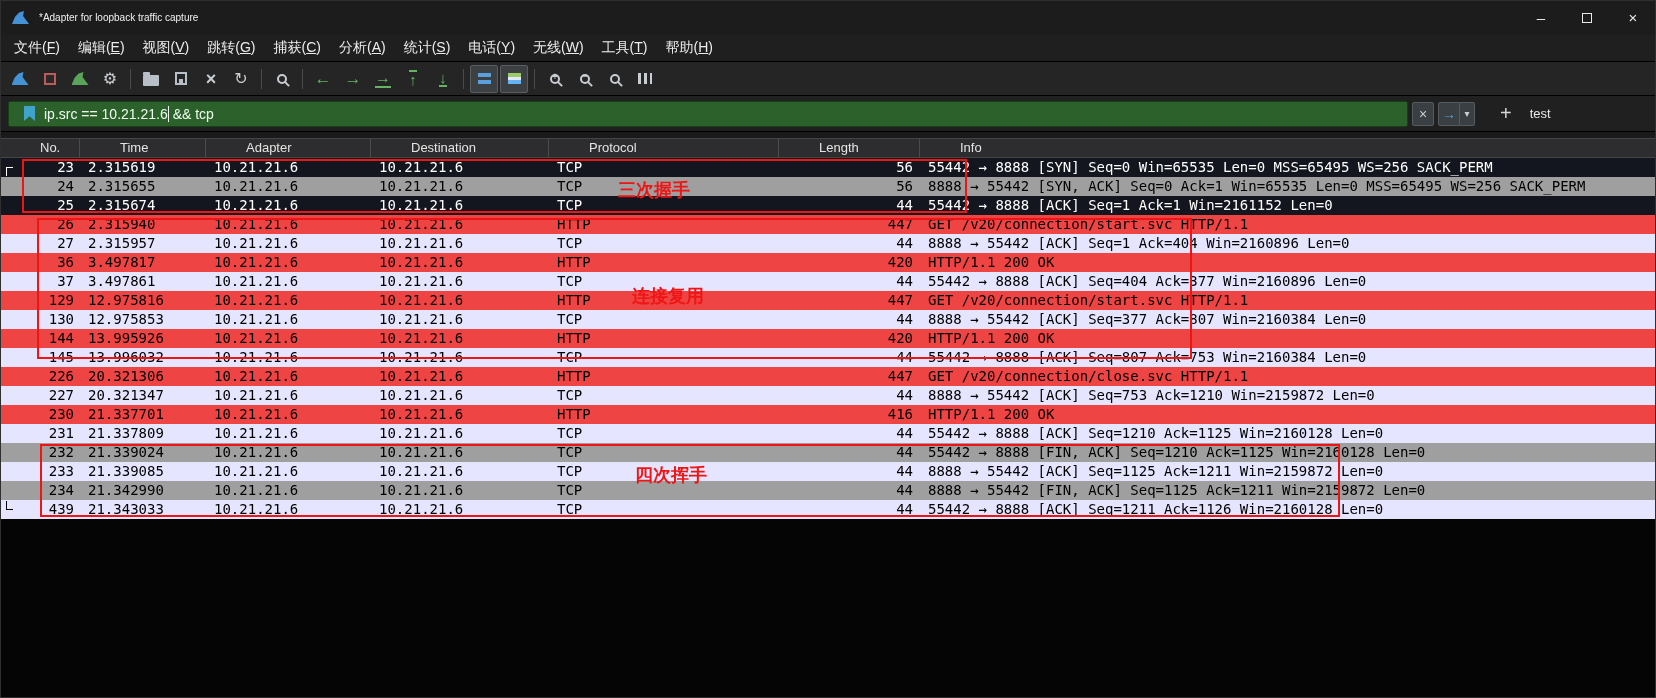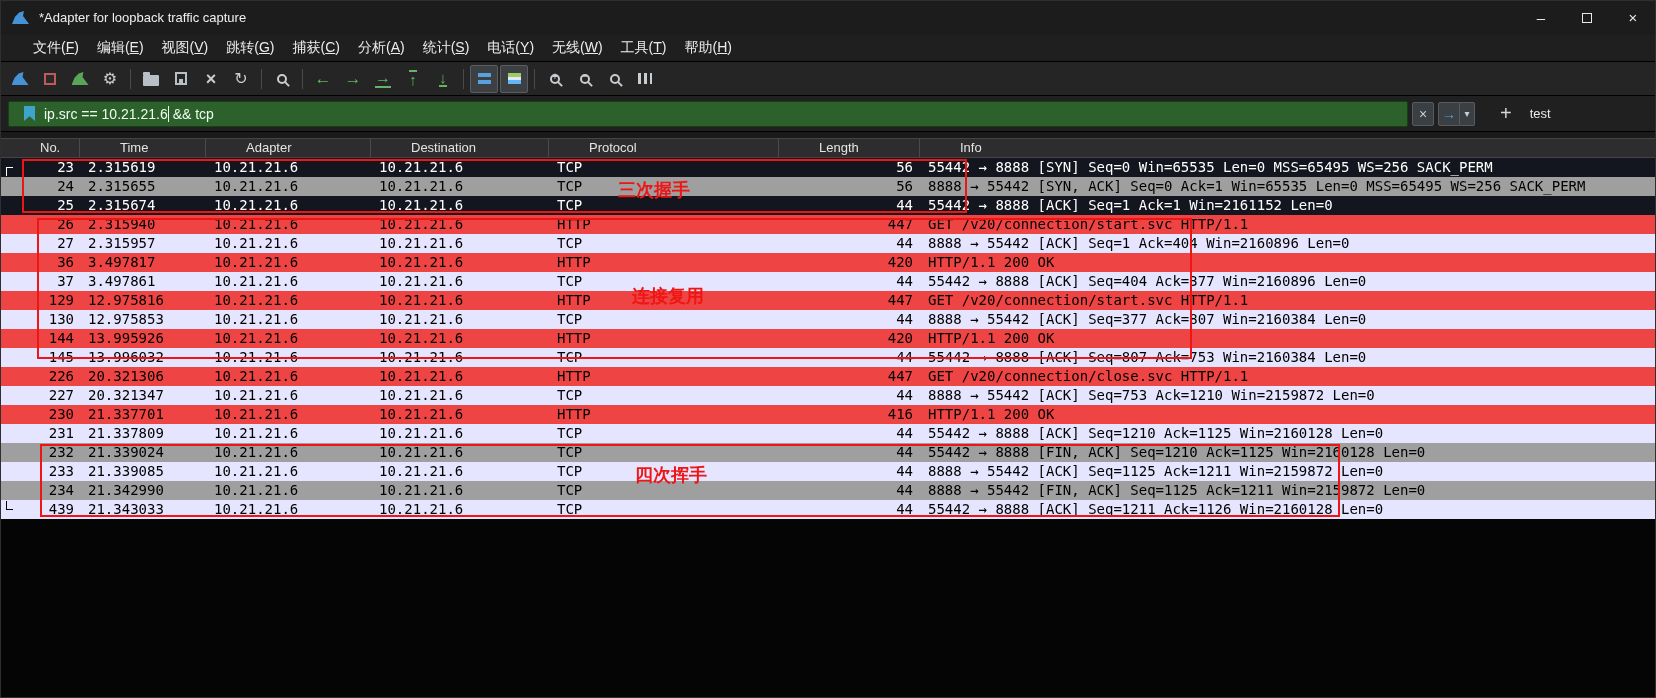--- a/index.html
+++ b/index.html
@@ -10,27 +10,27 @@
     font-family:"Liberation Sans","DejaVu Sans",sans-serif;
     -webkit-font-smoothing:antialiased;
   }
   button { appearance:none; background:none; border:1px solid transparent; font:inherit; color:inherit; padding:0; cursor:default; }
 
   
   .title-bar { height:35px; background:#1c1c1c; display:flex; align-items:center; color:#f0f0f0; }
   .app-icon { margin-left:12px; display:flex; }
   .fin { display:block; width:17px; height:13px; background:#4593d6;
          clip-path:polygon(0 100%,18% 45%,42% 12%,70% 0,65% 38%,100% 100%); }
-  .title-text { margin-left:10px; font-size:13px; }
+  .title-text { margin-left:10px; font-size:10px; }
   .win-controls { margin-left:auto; display:flex; height:100%; }
   .win-btn { width:46px; height:100%; display:flex; align-items:center; justify-content:center; color:#e8e8e8; font-size:15px; }
   .max-box { width:10px; height:10px; border:1px solid #e8e8e8; display:block; }
 
   
-  .menu-bar { height:27px; background:#1f1f1f; display:flex; align-items:center; color:#ececec; font-size:14px; padding-left:24px; border-bottom:1px solid #000; }
+  .menu-bar { height:27px; background:#1f1f1f; display:flex; align-items:center; color:#ececec; font-size:14px; padding-left:5px; border-bottom:1px solid #000; }
   .menu-item { padding:0 9px; white-space:nowrap; }
 
   
   .toolbar { height:34px; background:#252525; display:flex; align-items:center; padding-left:5px; border-bottom:1px solid #000; }
   .tbtn { width:28px; height:28px; display:flex; align-items:center; justify-content:center; margin:0 1px; }
   .tbtn.pressed { background:#3c4043; border:1px solid #5a5e62; border-radius:2px; }
   .tsep { width:1px; height:20px; background:#4b4b4b; margin:0 5px; flex:none; }
   .ticon { display:flex; align-items:center; justify-content:center; color:#c8cdd2; font-size:15px; line-height:1; }
 
   .icon-start-capture { width:17px; height:13px; background:#4593d6; clip-path:polygon(0 100%,18% 45%,42% 12%,70% 0,65% 38%,100% 100%); }

